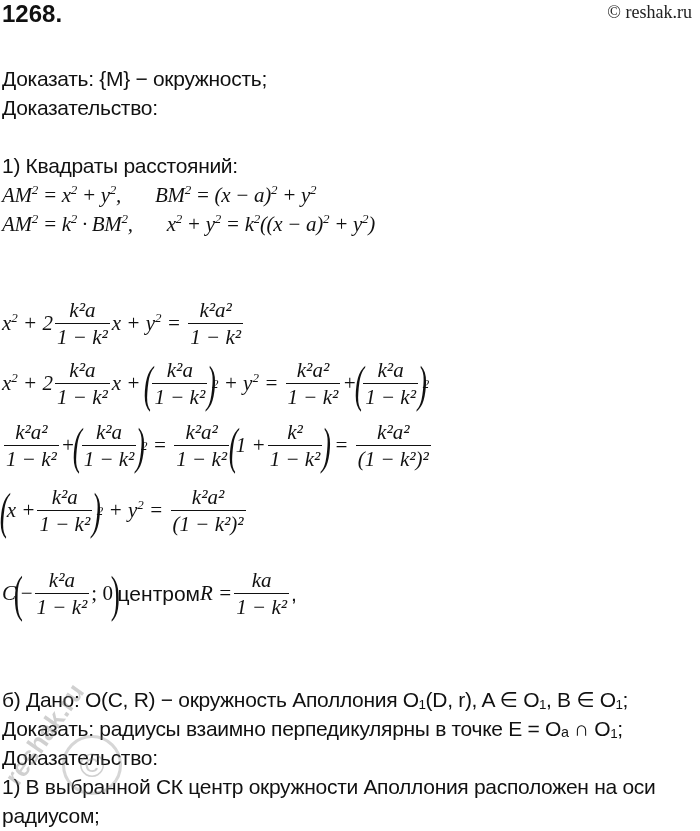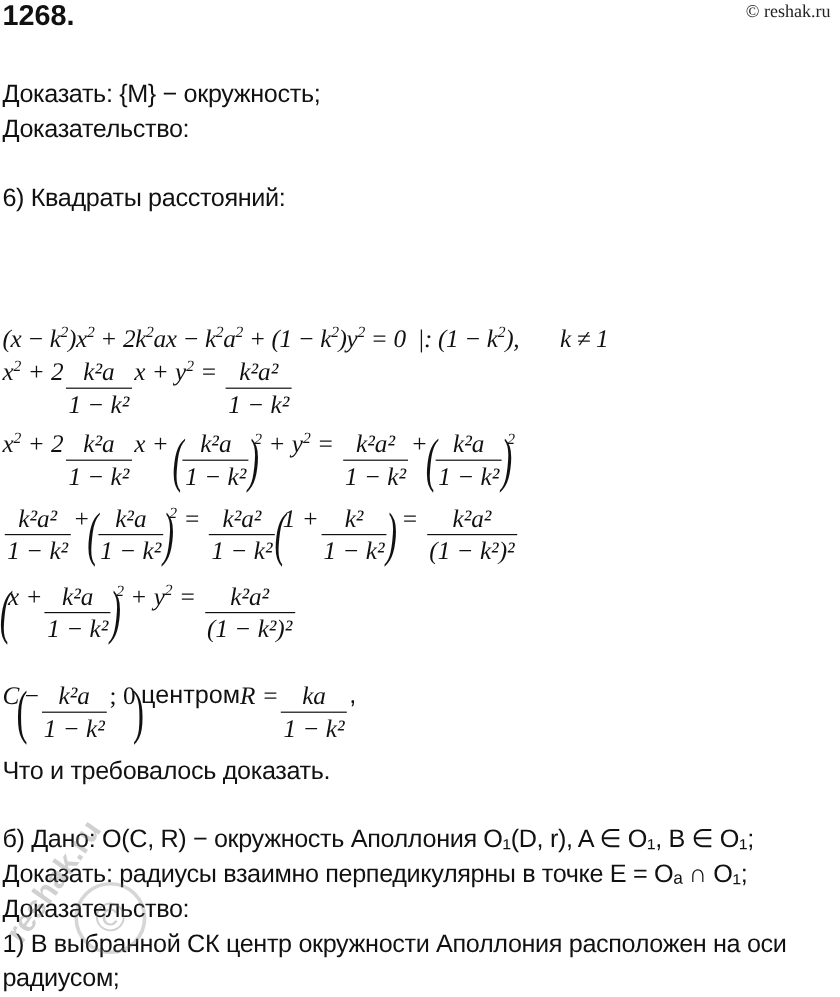--- a/index.html
+++ b/index.html
@@ -10,35 +10,35 @@
   }
   .page { position: absolute; left: 0; top: 0; width: 700px; height: 831px; }
   .line {
     position: absolute; left: 2px; white-space: nowrap;
     font-family: "Liberation Sans", "DejaVu Sans", sans-serif;
     font-size: 21px; line-height: 26px; letter-spacing: -0.3px;
   }
   .title { font-weight: bold; font-size: 24px; top: 0px; left: 2px; position: absolute; }
   .copyright {
     position: absolute; right: 8px; top: 2px;
-    font-family: "Liberation Serif", "DejaVu Serif", serif; font-size: 15px; color: #222;
+    font-family: "Liberation Serif", "DejaVu Serif", serif; font-size: 18px; color: #222;
   }
   .m { font-family: "Liberation Serif", "DejaVu Serif", serif; font-style: italic; }
   .mr { font-family: "Liberation Serif", "DejaVu Serif", serif; }
   sup { font-size: 13px; vertical-align: 8px; line-height: 0; }
   .frac {
     display: inline-flex; flex-direction: column; align-items: center;
     vertical-align: middle; margin: 0 2px;
     font-family: "Liberation Serif", "DejaVu Serif", serif; font-style: italic;
   }
   .frac .num { padding: 0 2px 1px; line-height: 24px; }
   .frac .den { border-top: 1.5px solid #111; padding: 1px 2px 0; line-height: 24px; }
   .paren { font-family: "Liberation Serif", "DejaVu Serif", serif; font-size: 50px; font-weight: 200; vertical-align: middle; line-height: 1; display:inline-block; transform: scaleX(0.55); margin: 0 -6px; }
   .sq { font-size: 13px; vertical-align: 26px; margin-left: -2px; }
-  .eq-line { position: absolute; left: 2px; white-space: nowrap; font-size: 21px; display: flex; }
+  .eq-line { position: absolute; left: 2px; white-space: nowrap; font-size: 21px; display: flex; align-items: center; }
   .watermark {
     position: absolute; left: 20px; top: 705px; width: 110px; height: 110px;
     transform: rotate(-55deg); color: rgba(120,120,120,0.35);
     font-family: "Liberation Sans", sans-serif; font-size: 26px; font-weight: bold;
     pointer-events: none;
   }
   .wm-circle {
     position: absolute; left: 62px; top: 735px; width: 54px; height: 54px;
     border: 3px solid rgba(120,120,120,0.3); border-radius: 50%;
     color: rgba(120,120,120,0.35); font-size: 34px; text-align: center; line-height: 54px;
@@ -51,23 +51,24 @@
 
 <div class="page">
 
   <div class="title">1268.</div>
   <div class="copyright">© reshak.ru</div>
 
   <div class="line" style="top:66px">
     <span>Доказать: </span><span>{M} − окружность;</span>
   </div>
   <div class="line" style="top:95px">Доказательство:</div>
-  <div class="line" style="top:153px">6) Квадраты расстояний:</div>
+  <div class="line" style="top:153px">1) Квадраты расстояний:</div>
 
-  <div class="line m" style="top:269px">(x − k<sup>2</sup>)x<sup>2</sup> + 2k<sup>2</sup>ax − k<sup>2</sup>a<sup>2</sup> + (1 − k<sup>2</sup>)y<sup>2</sup> = 0 &nbsp;|: (1 − k<sup>2</sup>),<span class="gap"></span>k ≠ 1</div>
+  <div class="line m" style="top:182px">AM<sup>2</sup> = x<sup>2</sup> + y<sup>2</sup>,<span class="gap"></span>BM<sup>2</sup> = (x − a)<sup>2</sup> + y<sup>2</sup></div>
+  <div class="line m" style="top:211px">AM<sup>2</sup> = k<sup>2</sup> · BM<sup>2</sup>,<span class="gap"></span>x<sup>2</sup> + y<sup>2</sup> = k<sup>2</sup>((x − a)<sup>2</sup> + y<sup>2</sup>)</div>
 
   <div class="eq-line m" style="top:298px">
     <span>x<sup>2</sup> + 2</span>
     <span class="frac">
         <span class="num">k²a</span>
         <span class="den">1 − k²</span>
       </span>
     <span>x + y<sup>2</sup> =&nbsp;</span>
     <span class="frac">
         <span class="num">k²a²</span>
@@ -164,21 +165,20 @@
     <span class="paren">)</span>
     <span> центром </span>
     <span class="m">R =</span>
     <span class="frac">
         <span class="num">ka</span>
         <span class="den">1 − k²</span>
       </span>
       <span>,</span>
   </div>
 
-  <div class="line" style="top:630px">Что и требовалось доказать.</div>
 
   <div class="line" style="top:716px">
     <span>Доказать: </span><span>радиусы взаимно перпедикулярны в точке E = Oₐ ∩ O₁;</span>
   </div>
   <div class="line" style="top:687px">
     <span>б) Дано: </span><span>O(C, R) − окружность Аполлония O₁(D, r), A ∈ O₁, B ∈ O₁;</span>
   </div>
   <div class="line" style="top:745px">Доказательство:</div>
   <div class="line" style="top:774px">1) В выбранной СК центр окружности Аполлония расположен на оси</div>
   <div class="line" style="top:803px">радиусом;</div>

